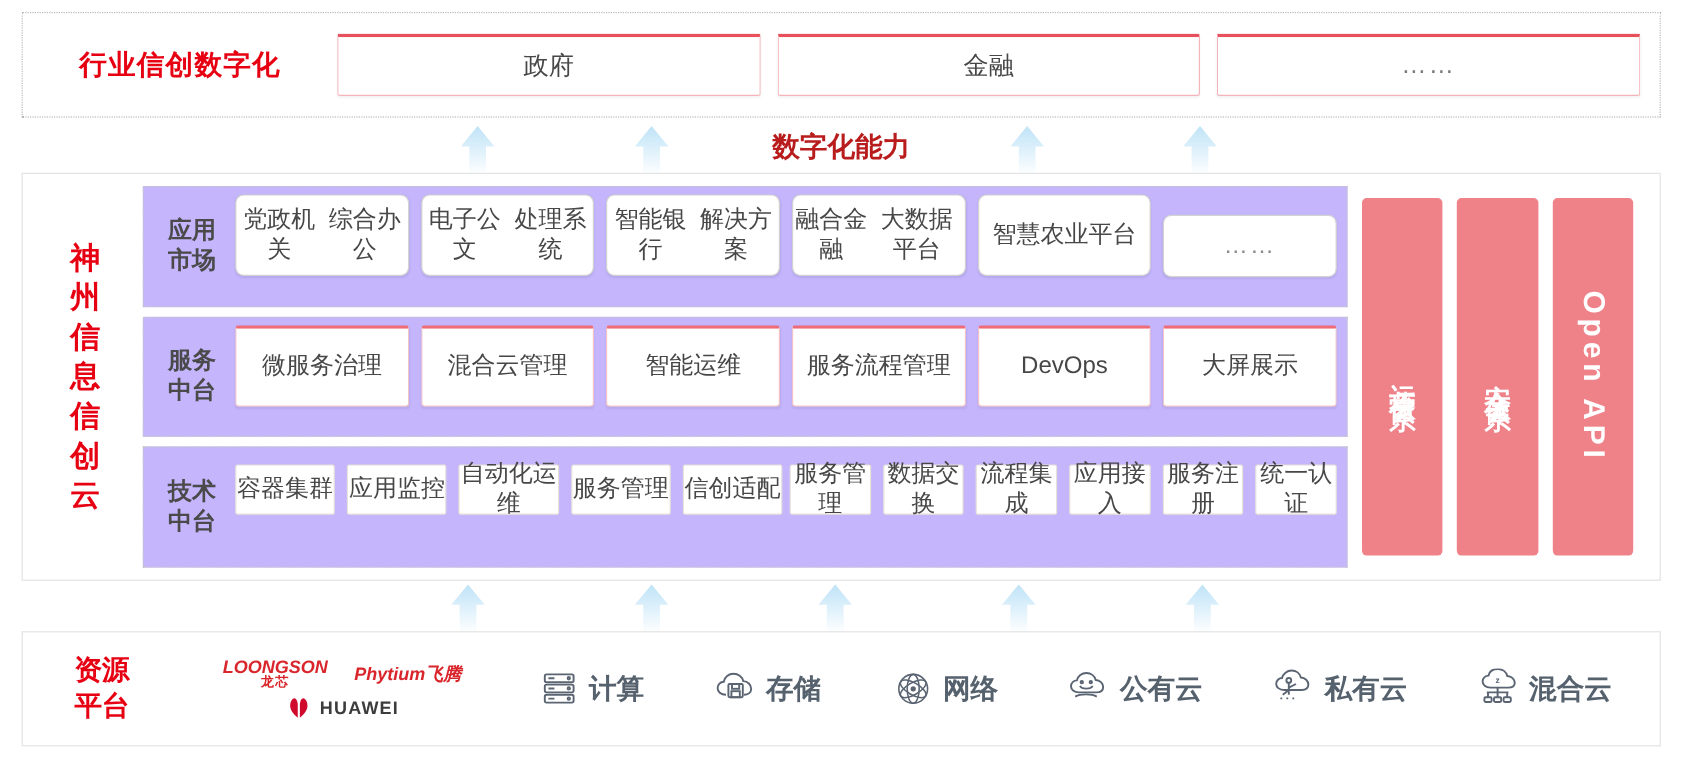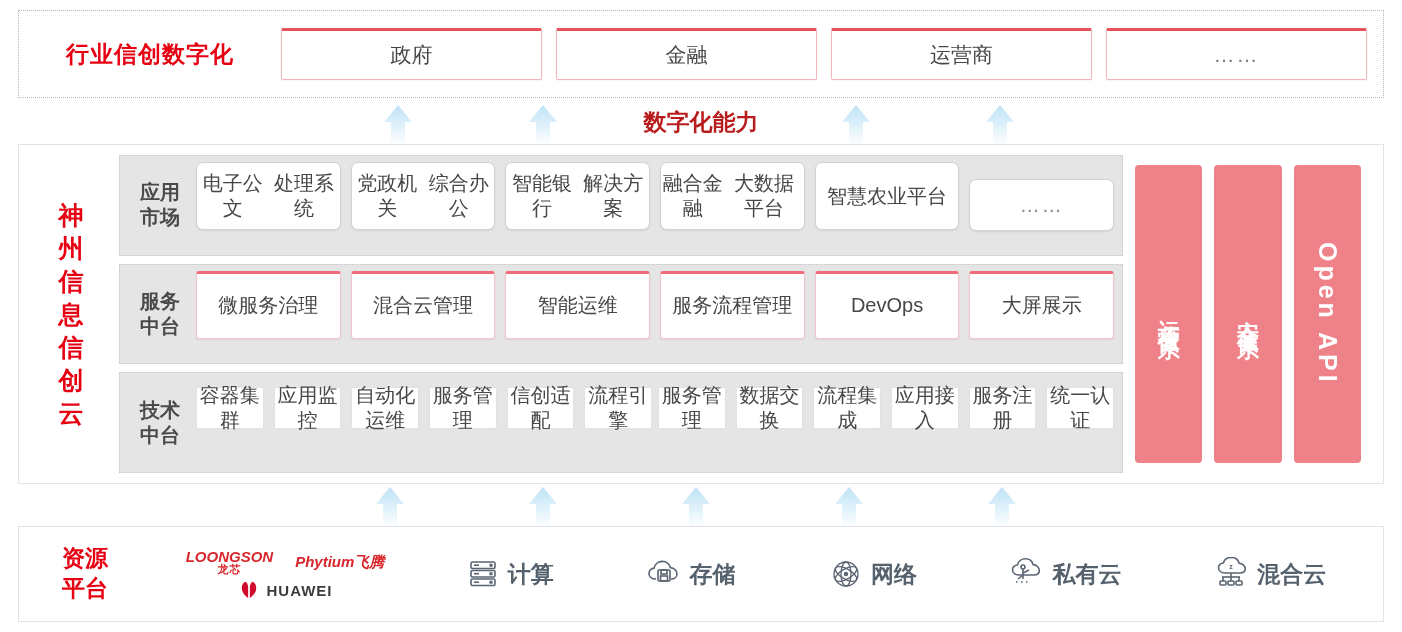--- a/index.html
+++ b/index.html
@@ -55,21 +55,21 @@
     width: 68px; margin-left: 18px;
     display: flex; flex-direction: column;
     align-items: center; justify-content: center;
     color: #e60012; font-weight: bold; font-size: 25px; line-height: 1.32;
   }
   .cloud-main { flex: 1; padding: 10px 8px 10px 14px; display: flex; }
   .rows-col { flex: 1; display: flex; flex-direction: column; gap: 8px; }
   .side-col { width: 252px; display: flex; gap: 12px; padding: 10px 14px 10px 12px; }
 
   .layer {
-    flex: 1; background: #e5e5e5;
+    flex: 1; background: #c4b5fd;
     border: 1px dotted #c6c6c6;
     display: flex; align-items: center;
     padding: 6px 8px 6px 4px;
   }
   .layer-label {
     width: 72px; flex: none; text-align: center;
     font-size: 20px; font-weight: bold; color: #4a4a4a; line-height: 1.25;
   }
   .layer-items { flex: 1; display: flex; gap: 10px; height: 100%; }
   .layer-items.stacked { flex-direction: row; gap: 6px; margin-top: 15px; }
@@ -138,23 +138,20 @@
 <div id="root">
 
   <div class="industry-band">
     <div class="industry-title">行业信创数字化</div>
     <div class="industry-boxes" id="industry-boxes">
         <div class="ibox">
           <span>政府</span>
         </div>
         <div class="ibox">
           <span>金融</span>
-        </div>
-        <div class="ibox">
-          <span>运营商</span>
         </div>
         <div class="ibox dots">
           <span>……</span>
         </div>
       </div>
   </div>
 
   <div class="gap-top" id="gap-top">
     <div style="position:absolute;left:0;top:8px;width:100%;text-align:center;font-size:23px;font-weight:bold;color:#b91c1c;">数字化能力</div>
   <div class="arrow" style="left: 360px;"><svg viewBox="0 0 40 40" width="40" height="40">
@@ -207,26 +204,26 @@
       </div>
     <div class="cloud-main">
       <div class="rows-col" id="cloud-layers">
           <div class="layer">
             <div class="layer-label">
               <div>应用</div>
               <div>市场</div>
             </div>
             <div class="layer-items">
               <div class="cell app">
+                <div>党政机关</div>
+                <div>综合办公</div>
+              </div>
+              <div class="cell app">
                 <div>电子公文</div>
                 <div>处理系统</div>
-              </div>
-              <div class="cell app">
-                <div>党政机关</div>
-                <div>综合办公</div>
               </div>
               <div class="cell app">
                 <div>智能银行</div>
                 <div>解决方案</div>
               </div>
               <div class="cell app">
                 <div>融合金融</div>
                 <div>大数据平台</div>
               </div>
               <div class="cell app">
@@ -281,23 +278,20 @@
                   <span>应用监控</span>
                 </div>
                 <div class="cell tech">
                   <span>自动化运维</span>
                 </div>
                 <div class="cell tech">
                   <span>服务管理</span>
                 </div>
                 <div class="cell tech">
                   <span>信创适配</span>
-                </div>
-                <div class="cell tech">
-                  <span>流程引擎</span>
                 </div>
               </div>
               <div class="subrow">
                 <div class="cell tech">
                   <span>服务管理</span>
                 </div>
                 <div class="cell tech">
                   <span>数据交换</span>
                 </div>
                 <div class="cell tech">
@@ -429,20 +423,30 @@
         </div>
         <div class="res-item">
           <span class="res-icon"><svg viewBox="0 0 34 34" width="34" height="34" fill="none" stroke="#5a6472" stroke-width="1.3">
               <circle cx="17" cy="17" r="12"></circle>
               <ellipse cx="17" cy="17" rx="12" ry="5" transform="rotate(30 17 17)"></ellipse>
               <ellipse cx="17" cy="17" rx="12" ry="5" transform="rotate(-30 17 17)"></ellipse>
               <ellipse cx="17" cy="17" rx="5" ry="12"></ellipse>
               <circle cx="17" cy="17" r="2.2" fill="#5a6472" stroke="none"></circle>
             </svg></span>
           <span>网络</span>
+        </div>
+        <div class="res-item">
+          <span class="res-icon"><svg viewBox="0 0 36 30" width="36" height="30" fill="none" stroke="#5a6472" stroke-width="1.6">
+              <path d="M8 20 C4 20 1.5 17.6 1.5 14.8 C1.5 12.2 3.7 10 6.4 10 C7.2 6.4 10.5 3.8 14.4 3.8 C18.1 3.8 21.2 6.2 22.1 9.6 C25.5 9.8 28.3 12.4 28.3 15.5 C28.3 18.4 26 20 22.7 20 Z"></path>
+              <path d="M9 14.5 C10.5 17.6 18 17.6 19.5 14.5"></path>
+              <circle cx="10.5" cy="11.5" r="1"></circle>
+              <circle cx="18" cy="11.5" r="1"></circle>
+              <path d="M5 23.5 C9 21 19 21 23 23.5"></path>
+            </svg></span>
+          <span>公有云</span>
         </div>
         <div class="res-item">
           <span class="res-icon"><svg viewBox="0 0 36 30" width="36" height="30" fill="none" stroke="#5a6472" stroke-width="1.6">
               <path d="M8 18 C4 18 1.5 15.6 1.5 12.8 C1.5 10.2 3.7 8 6.4 8 C7.2 4.4 10.5 1.8 14.4 1.8 C18.1 1.8 21.2 4.2 22.1 7.6 C25.5 7.8 28.3 10.4 28.3 13.5 C28.3 16.4 26 18 22.7 18 Z"></path>
               <circle cx="12" cy="10" r="2"></circle>
               <line x1="12" y1="12" x2="12" y2="22"></line>
               <line x1="12" y1="16" x2="18" y2="13"></line>
               <line x1="12" y1="18" x2="7" y2="22"></line>
               <line x1="5" y1="25" x2="7" y2="25" stroke-dasharray="1.5 1.5"></line>
               <line x1="10" y1="25" x2="12" y2="25" stroke-dasharray="1.5 1.5"></line>

